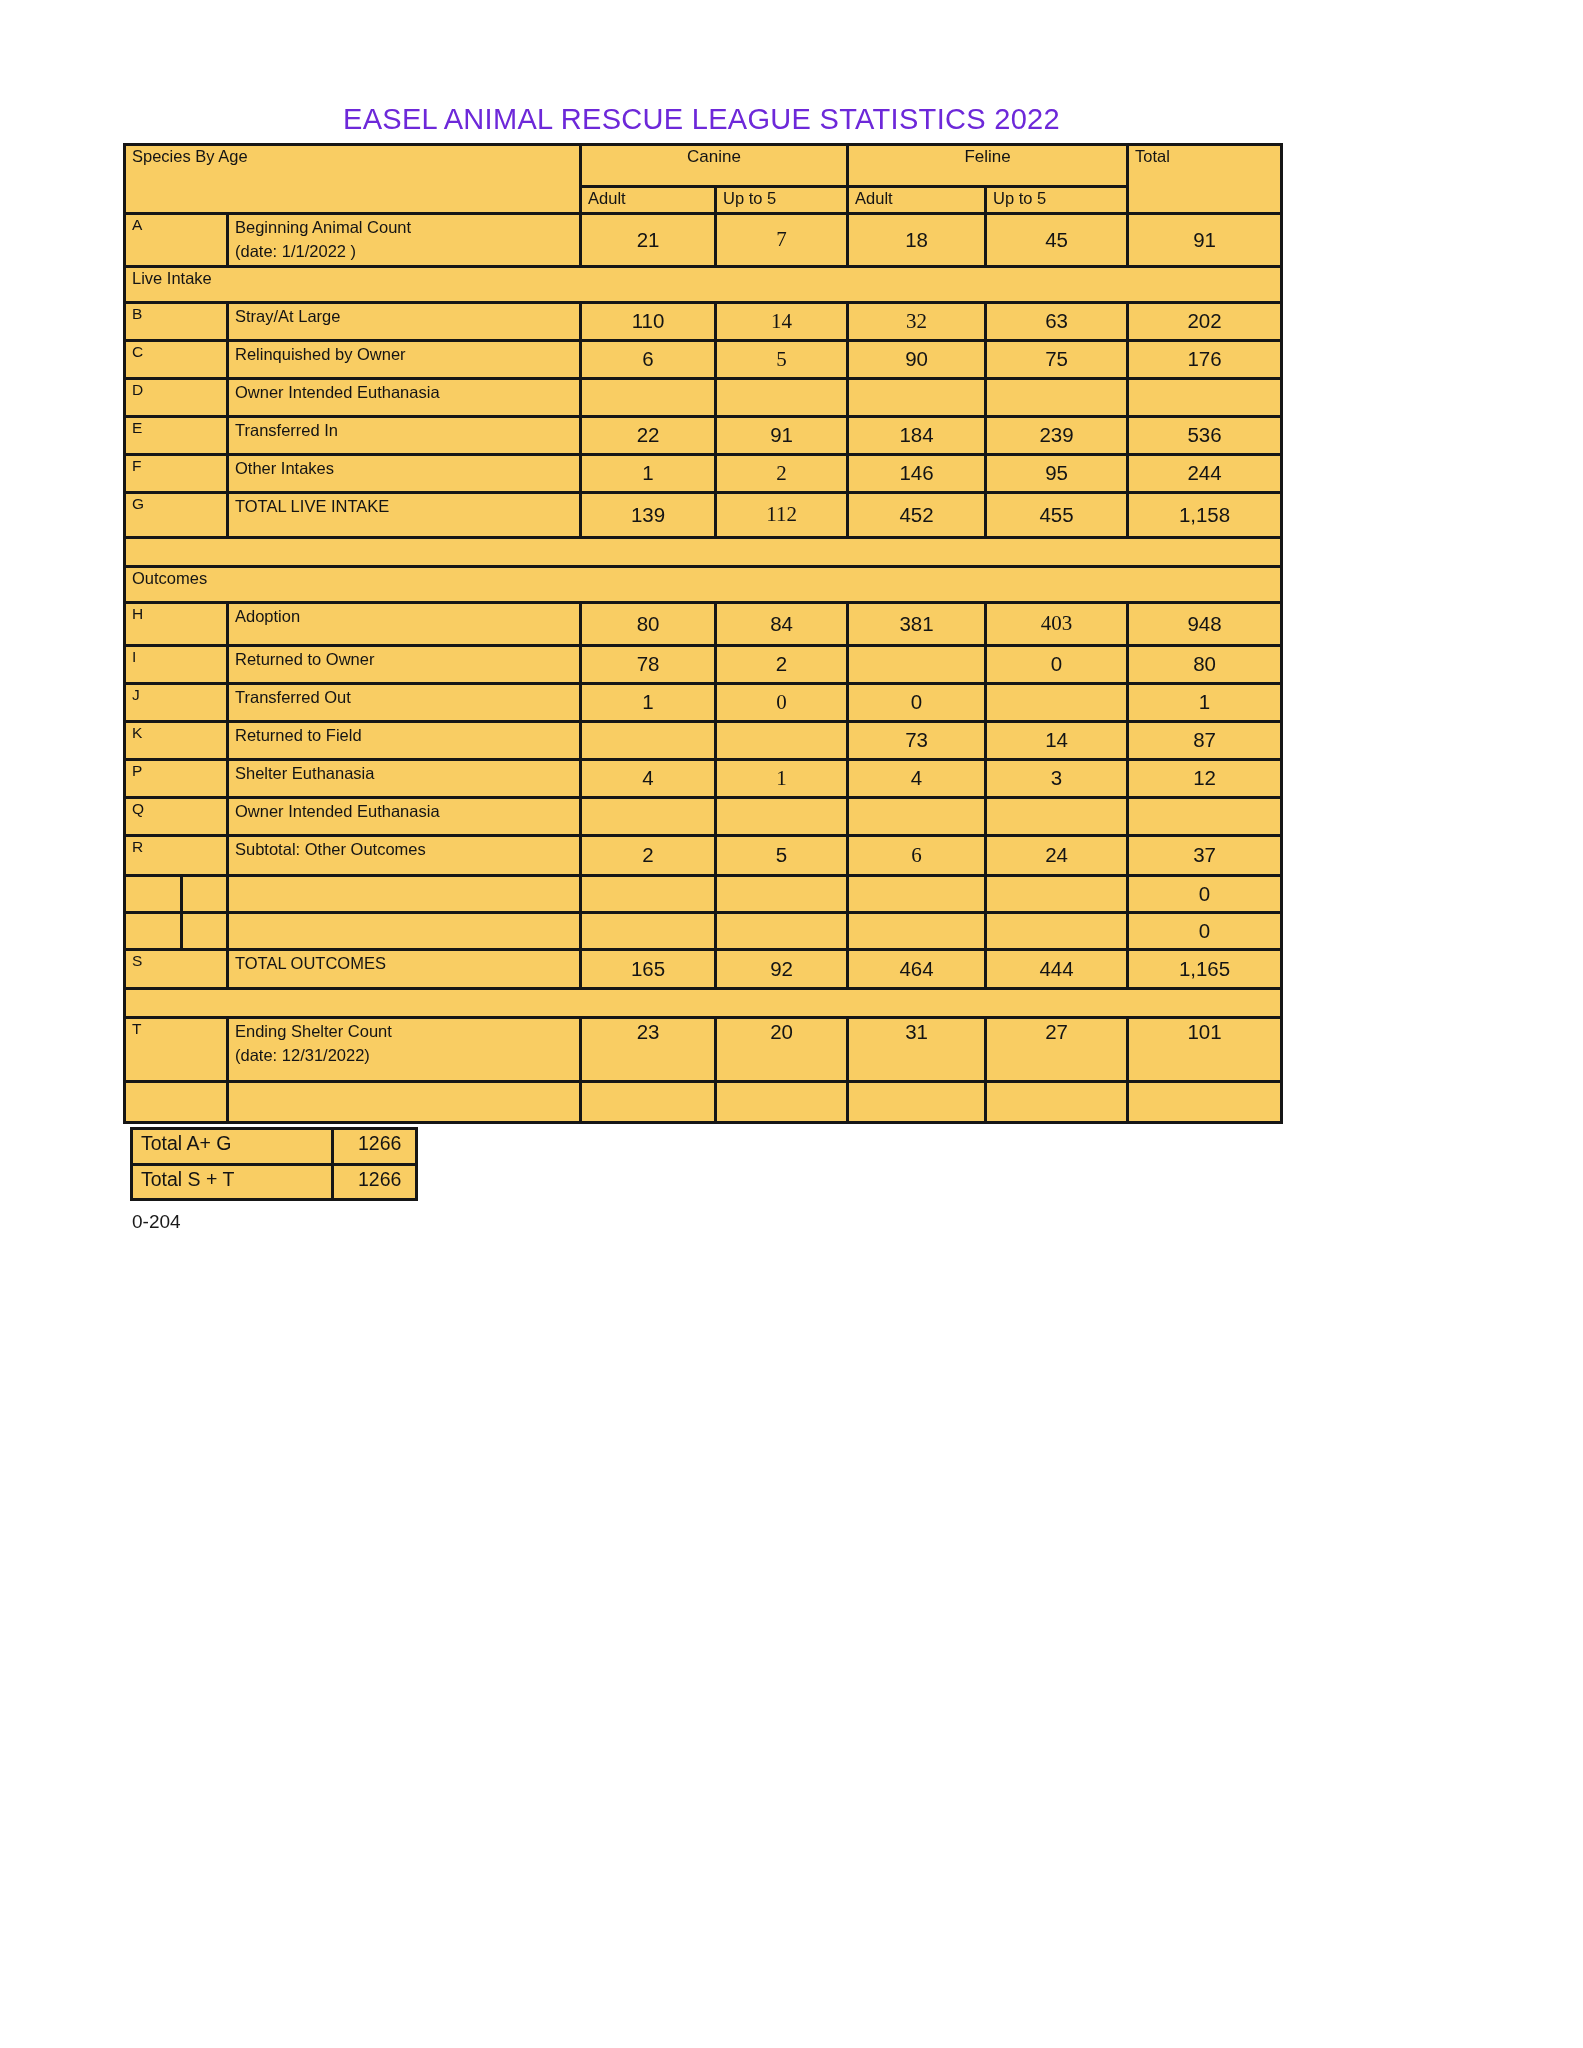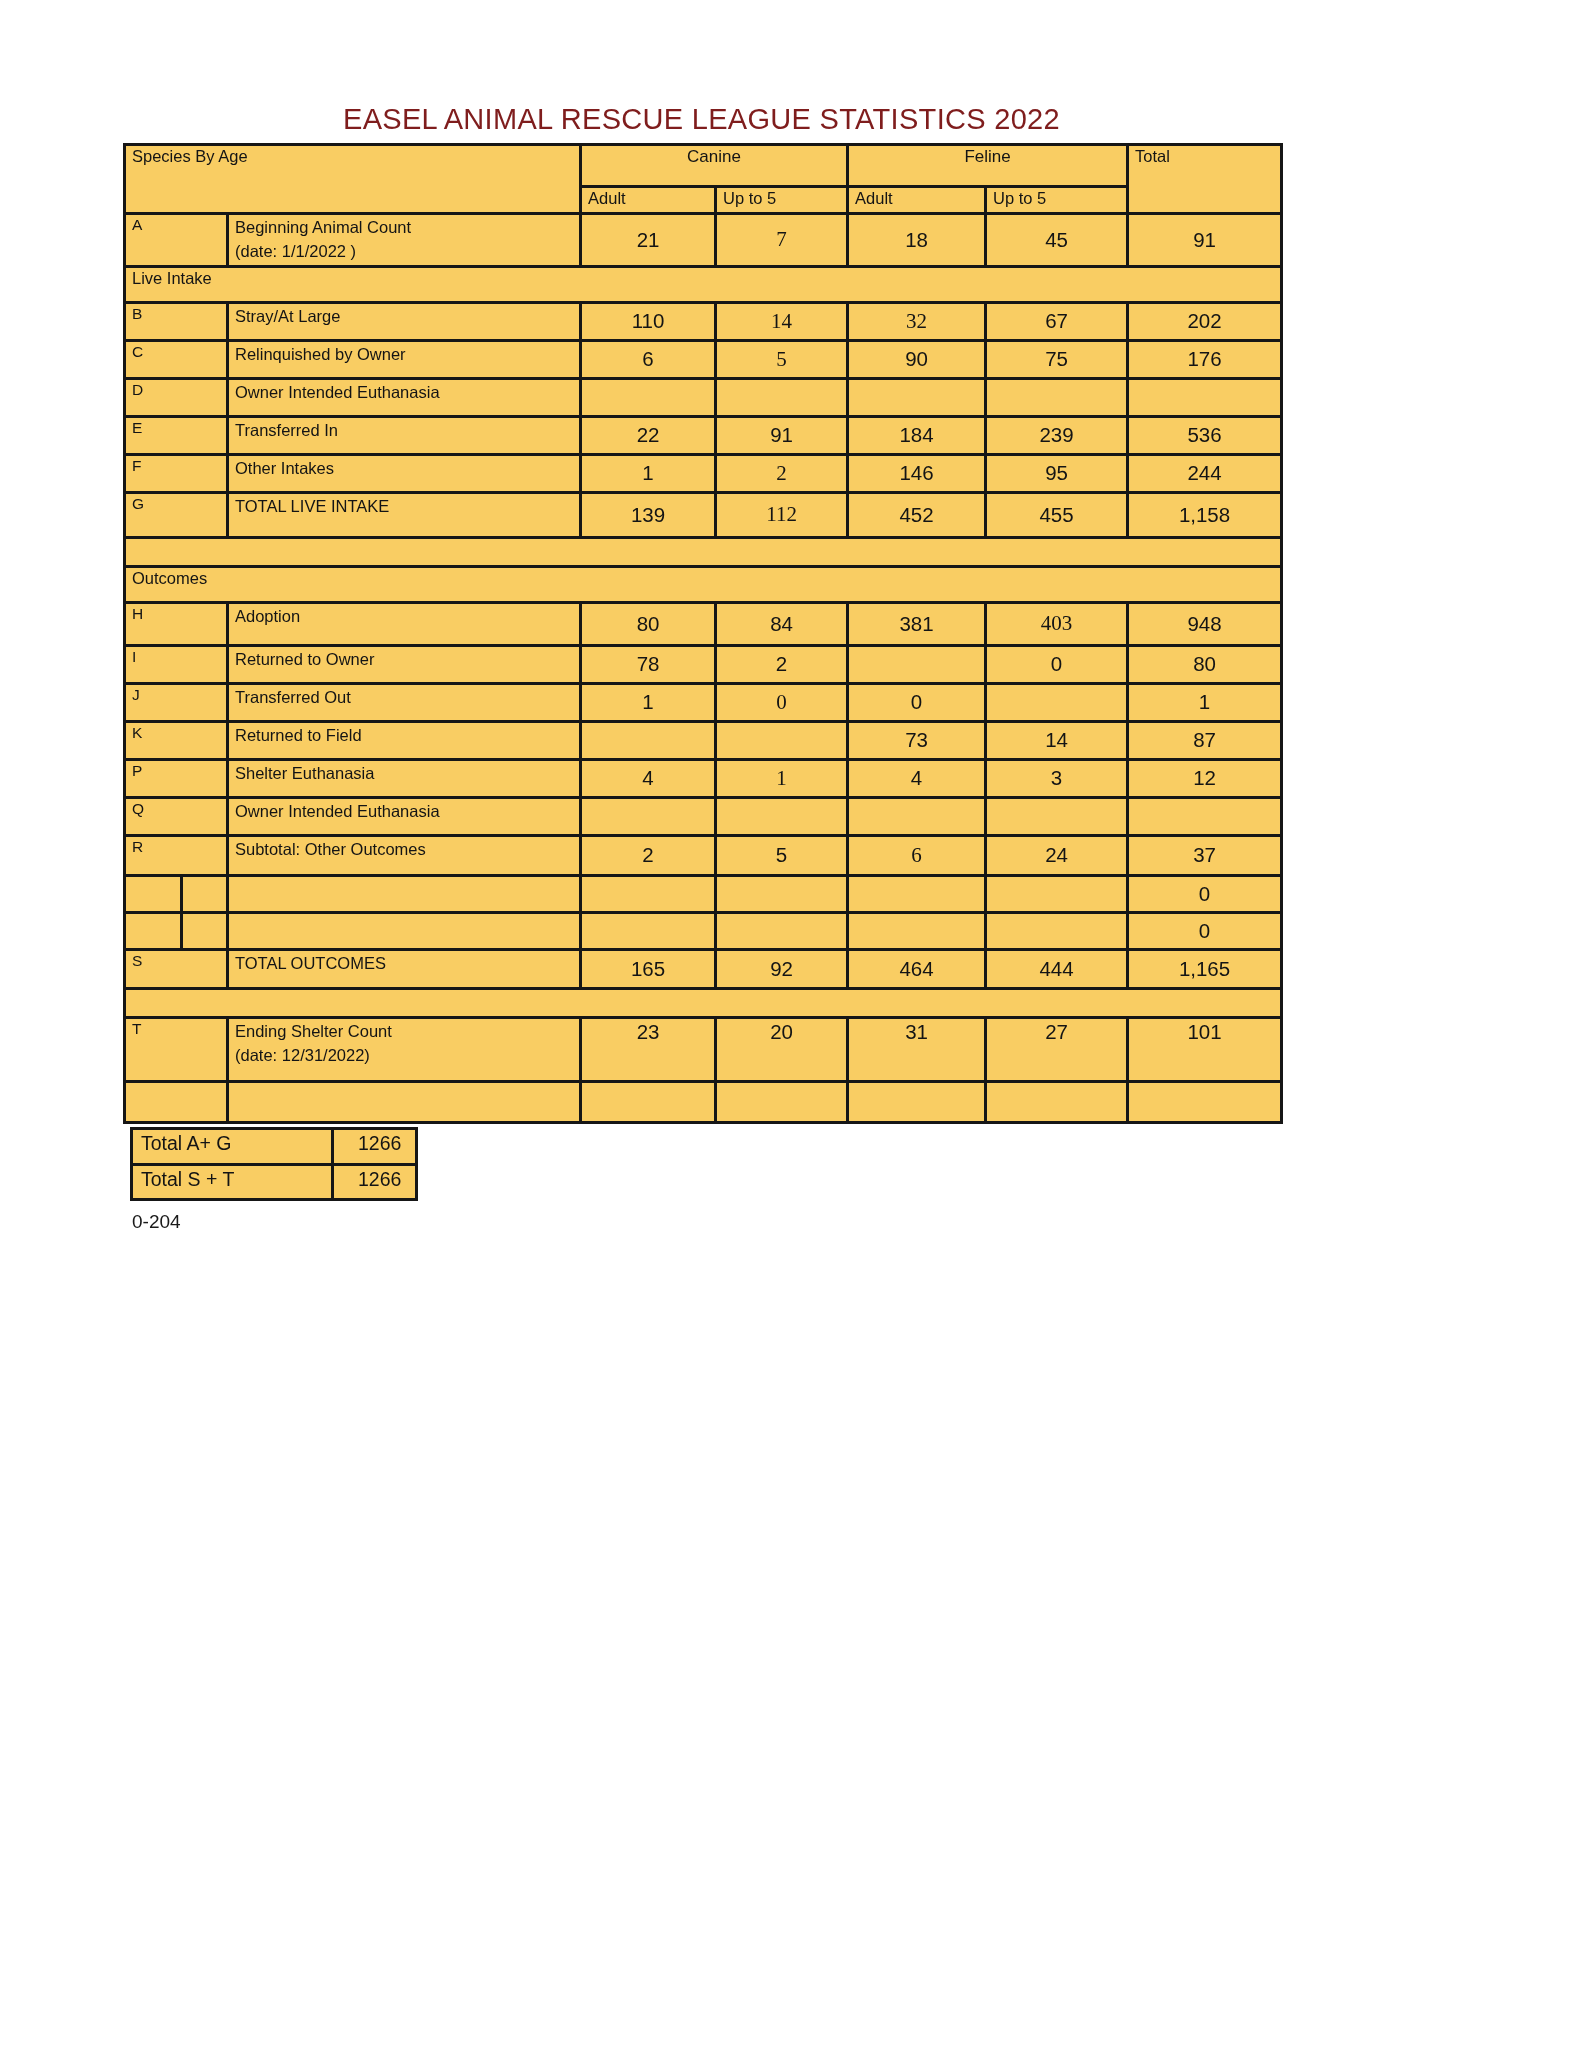--- a/index.html
+++ b/index.html
@@ -3,21 +3,21 @@
 <meta charset="utf-8">
 <style>
   html,body { margin:0; padding:0; background:#ffffff; }
   .sheet {
     position:relative; width:1583px; height:2048px; background:#ffffff;
     font-family:"Liberation Sans", sans-serif; color:#141414; overflow:hidden;
   }
   .wrap { position:absolute; left:123px; top:103px; width:1157px; }
   .title {
     margin:0 0 7px 0; text-align:center; font-size:29px; font-weight:400;
-    letter-spacing:0.3px; color:#7f1d1d; white-space:nowrap;
+    letter-spacing:0.3px; color:#6d28d9; white-space:nowrap;
   }
   table.stats { border-collapse:collapse; table-layout:fixed; width:1157px; }
   table.stats th, table.stats td {
     border:3px solid #161616; background:#f9cd63; padding:1px 6px;
     overflow:hidden; font-weight:400;
   }
   .group-head { text-align:center; vertical-align:top; font-size:17px; padding-top:6px; }
   .corner-head, .total-head { text-align:left; vertical-align:top; font-size:16.5px; }
   .sub-head { text-align:left; vertical-align:top; font-size:16.5px;margin-top:45px; }
   td.code { font-size:15.5px; vertical-align:top; text-align:left; }
@@ -85,21 +85,21 @@
             <td class="band-cell" colspan="8">Live Intake</td>
           </tr>
           <tr style="height: 38px;">
             <td class="code" colspan="2">B</td>
             <td class="label">
               <div>Stray/At Large</div>
             </td>
             <td class="num">110</td>
             <td class="num serif">14</td>
             <td class="num serif">32</td>
-            <td class="num">67</td>
+            <td class="num">63</td>
             <td class="num">202</td>
           </tr>
           <tr style="height: 38px;">
             <td class="code" colspan="2">C</td>
             <td class="label">
               <div>Relinquished by Owner</div>
             </td>
             <td class="num">6</td>
             <td class="num serif">5</td>
             <td class="num">90</td>

